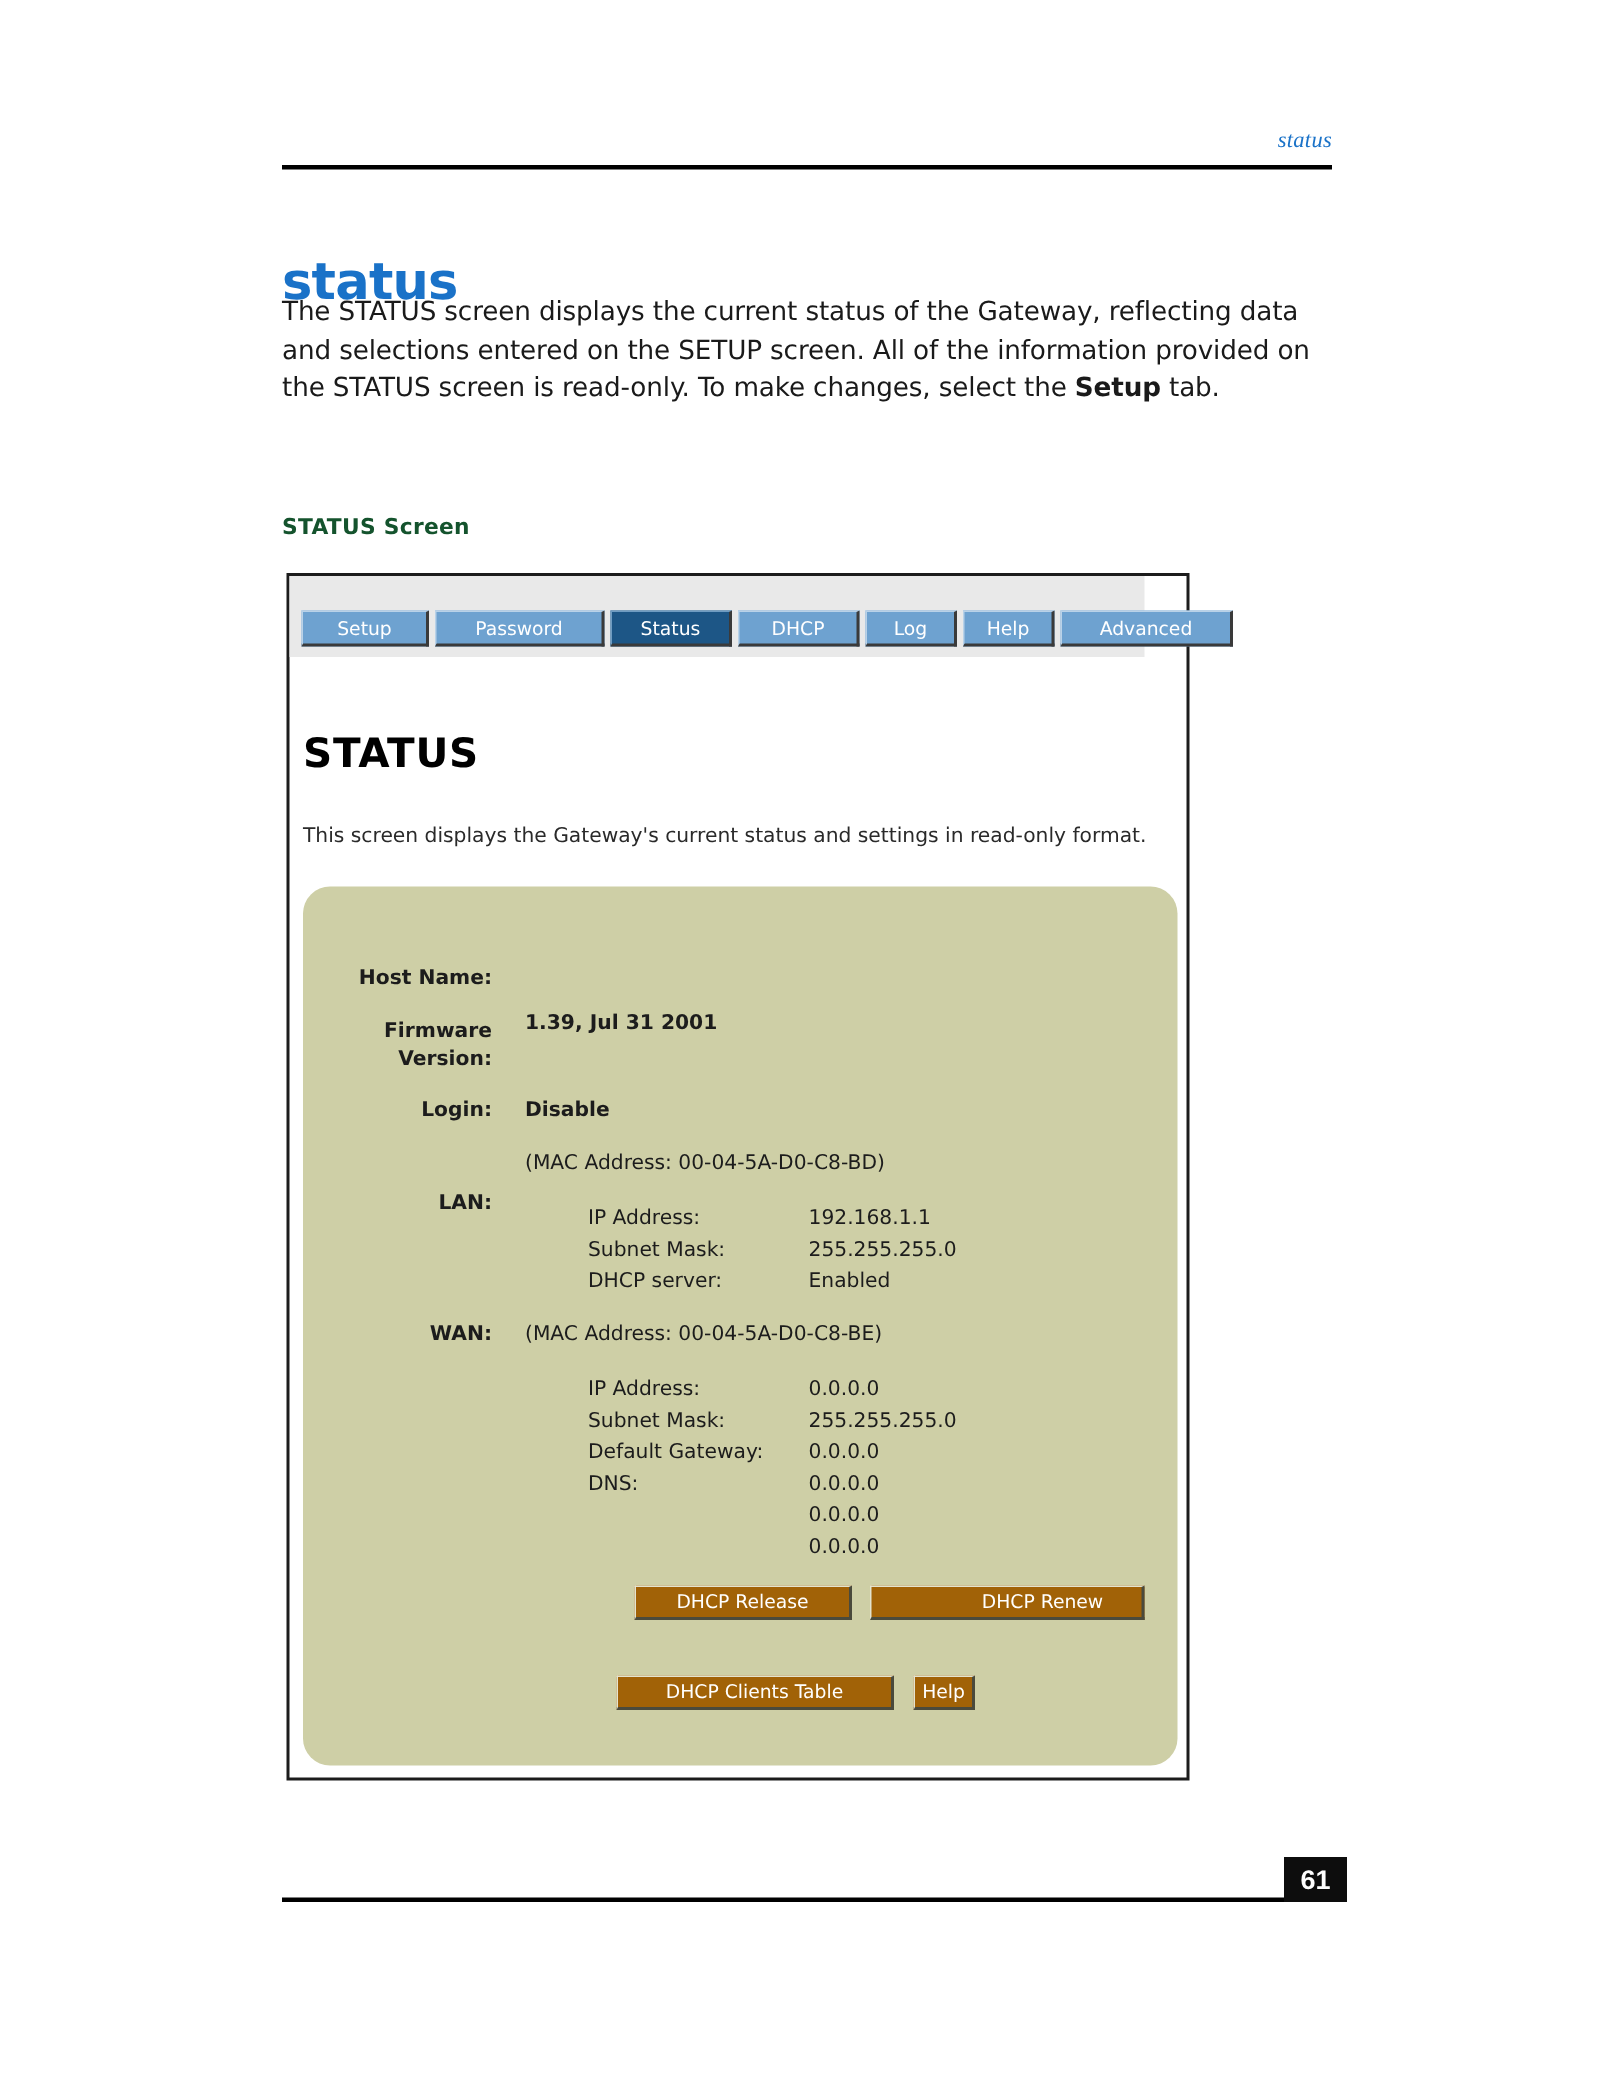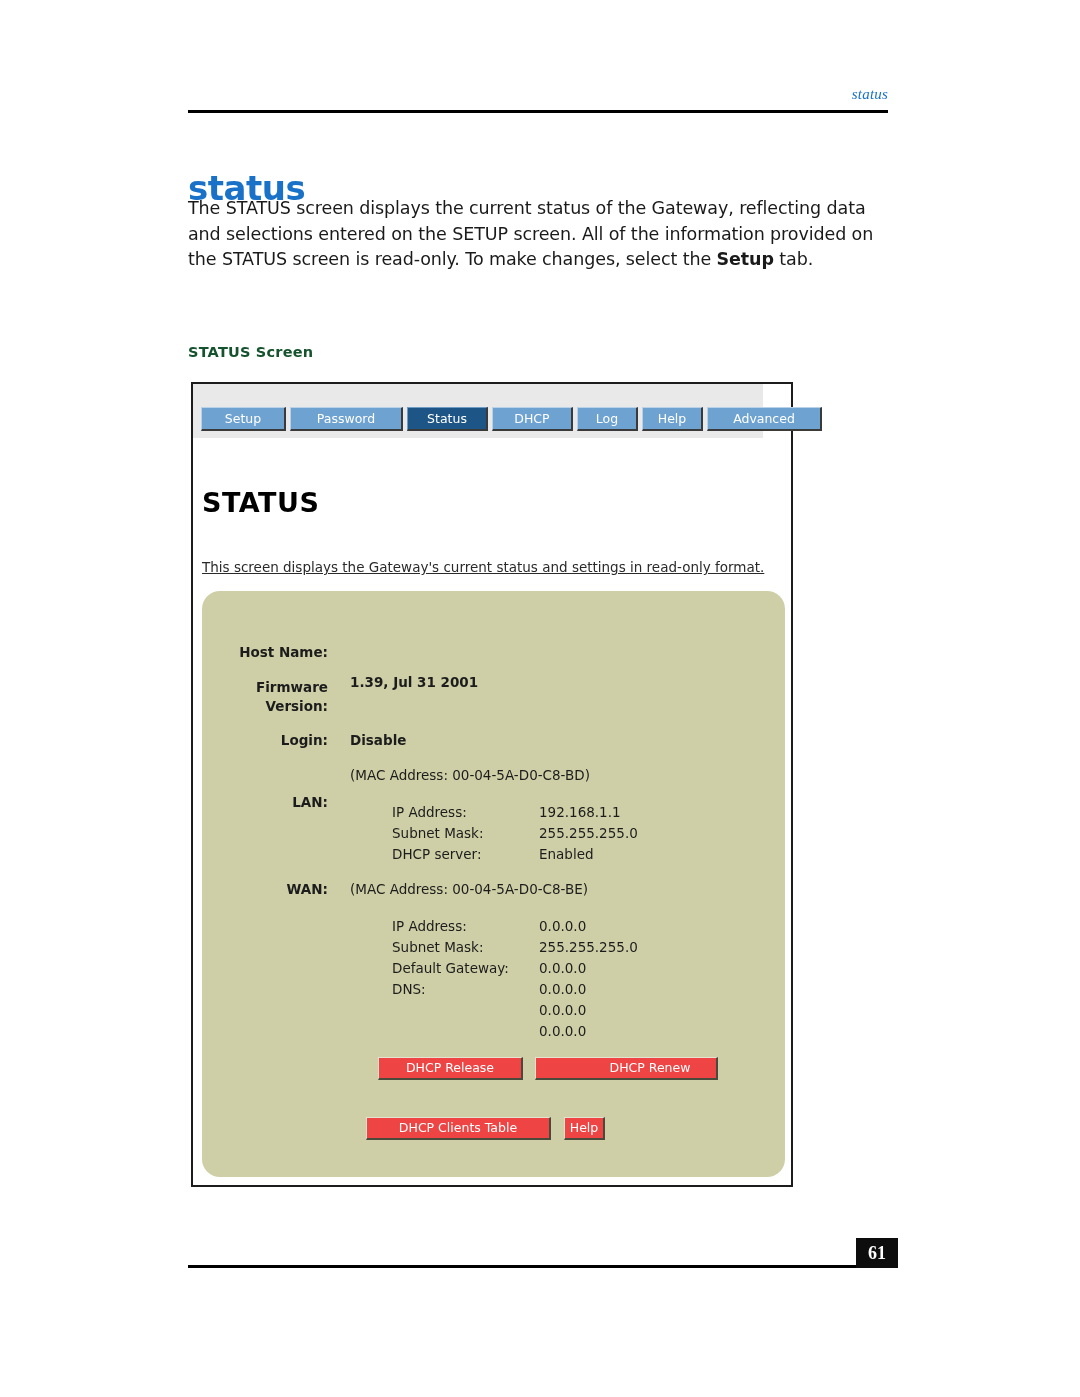--- a/index.html
+++ b/index.html
@@ -141,26 +141,25 @@
     top: 103px;
     font-family: "DejaVu Sans", sans-serif;
     font-size: 27px;
     font-weight: bold;
     letter-spacing: 0.5px;
     color: #000000;
   }
   .shot-desc {
     position: absolute;
     left: 9px;
-    top: 175px;
+    top: 165px;
     font-family: "DejaVu Sans", sans-serif;
     font-size: 13.5px;
     color: #2a2a2a;
     white-space: nowrap;
-    text-decoration: underline;
   }
 
   
   .status-panel {
     position: absolute;
     left: 9px;
     top: 207px;
     width: 583px;
     height: 586px;
     background: #cecfa6;
@@ -178,54 +177,55 @@
 
   .lbl-col { position: absolute; width: 132px; text-align: right; }
   .val-col { position: absolute; left: 148px; }
 
   .sub-lbl { position: absolute; left: 190px; }
   .sub-val { position: absolute; left: 337px; }
 
   
   .btn {
     position: absolute;
-    background: #ef4444;
+    background: #a16207;
     color: #ffffff;
     font-family: "DejaVu Sans", sans-serif;
     font-size: 12.5px;
     height: 20px;
     line-height: 20px;
     text-align: center;
     border-top: 1px solid #e3e3cf;
     border-left: 1px solid #e3e3cf;
     border-right: 2px solid #4a4a3c;
     border-bottom: 2px solid #4a4a3c;
     box-sizing: content-box;
     cursor: pointer;
     white-space: nowrap;
+    margin-left: 45px;
   }
 
   
   .foot-rule {
     position: absolute;
     left: 188px;
     top: 1265px;
     width: 700px;
     height: 3px;
     background: #000000;
   }
   .page-num {
     position: absolute;
     left: 856px;
     top: 1238px;
     width: 42px;
     height: 30px;
     background: #0d0d0d;
     color: #ffffff;
-    font-family: Liberation Serif, serif;
+    font-family: Liberation Sans, sans-serif;
     font-size: 18px;
     font-weight: bold;
     line-height: 30px;
     text-align: center;
   }
 </style>
 </head>
 <body>
 
 <div class="running-head">status</div>

